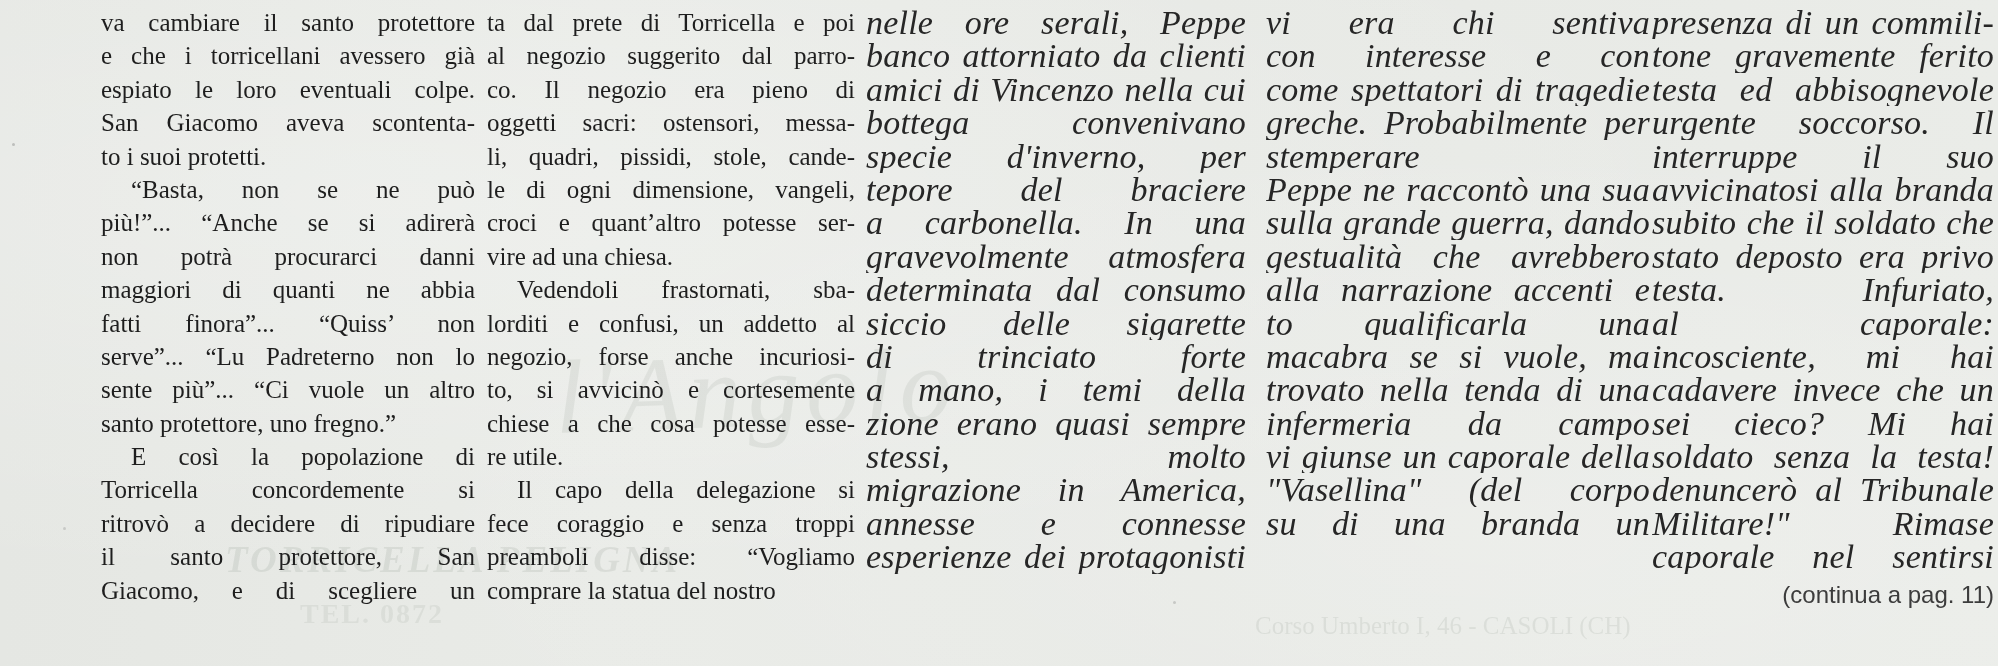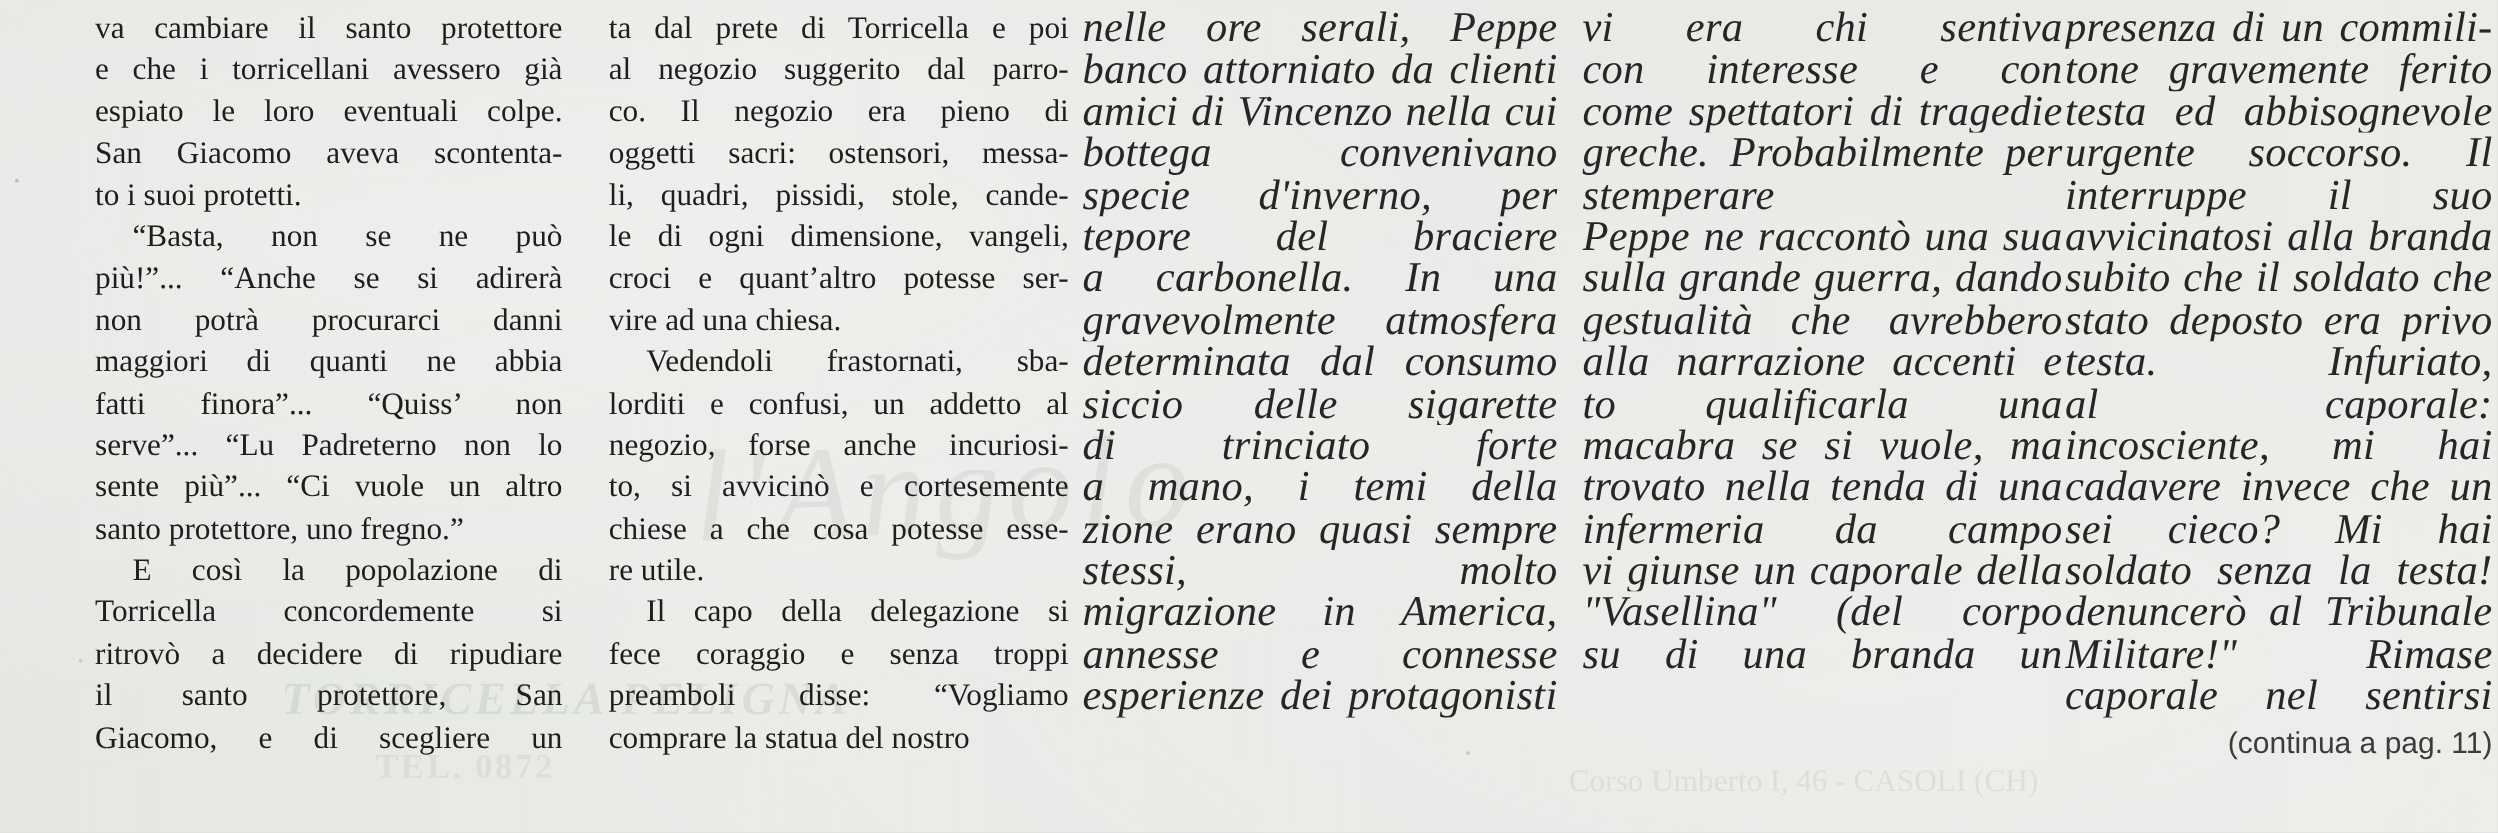--- a/index.html
+++ b/index.html
@@ -99,21 +99,21 @@
   <div class="ghost ghost-watermark">l'Angolo</div>
   <div class="ghost ghost-bl1">TORRICELLA PELIGNA</div>
   <div class="ghost ghost-bl2">TEL. 0872</div>
   <div class="ghost ghost-br">Corso Umberto I, 46 - CASOLI (CH)</div>
 
   <div class="speck" style="left:12px;top:143px;opacity:.5"></div>
   <div class="speck" style="left:63px;top:527px;opacity:.35"></div>
   <div class="speck" style="left:1173px;top:601px;opacity:.4"></div>
 
   <div id="columns">
-      <div class="column" style="left: 76px; width: 374px;">
+      <div class="column" style="left: 101px; width: 374px;">
         <div class="line">va cambiare il santo protettore</div>
         <div class="line">e che i torricellani avessero già</div>
         <div class="line">espiato le loro eventuali colpe.</div>
         <div class="line">San Giacomo aveva scontenta-</div>
         <div class="line end">to i suoi protetti.</div>
         <div class="line ind">“Basta, non se ne può</div>
         <div class="line">più!”... “Anche se si adirerà</div>
         <div class="line">non potrà procurarci danni</div>
         <div class="line">maggiori di quanti ne abbia</div>
         <div class="line">fatti finora”... “Quiss’ non</div>

